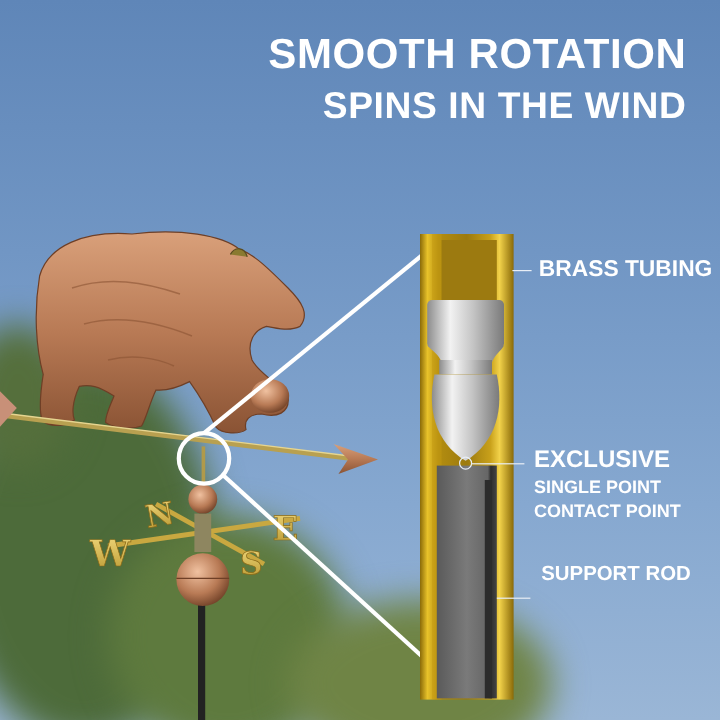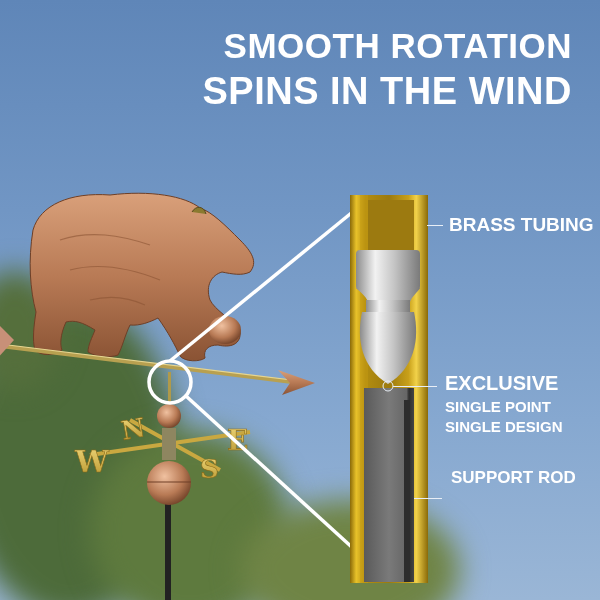--- a/index.html
+++ b/index.html
@@ -3,21 +3,21 @@
 <meta charset="utf-8">
 <style>
   html,body{margin:0;padding:0;}
   body{width:600px;height:600px;overflow:hidden;position:relative;font-family:"Liberation Sans",sans-serif;}
   .stage{position:absolute;left:0;top:0;width:600px;height:600px;overflow:hidden;
     background:linear-gradient(180deg,#5f86b8 0%,#7196c4 35%,#86a8d0 70%,#9ab6d6 100%);}
   .tree{position:absolute;border-radius:50%;filter:blur(14px);}
   svg.art{position:absolute;left:0;top:0;}
   .title{position:absolute;right:28px;color:#fff;font-weight:bold;text-align:right;letter-spacing:0.5px;}
   .t1{top:26px;font-size:35px;text-align:right;}
-  .t2{top:70px;font-size:38px;}
+  .t2{top:70px;font-size:31px;}
   .label{position:absolute;color:#fff;font-weight:bold;white-space:nowrap;}
   .lead{position:absolute;height:1px;background:#e8eef6;}
 </style>
 </head>
 <body>
 
 <div class="stage">
 
   <div class="tree" style="left:-40px;top:300px;width:220px;height:320px;background:#4d6b3a;"></div>
   <div class="tree" style="left:90px;top:430px;width:200px;height:200px;background:#5e7a3e;"></div>
@@ -115,17 +115,17 @@
 
   <div class="title t1">SMOOTH ROTATION</div>
   <div class="title t2">SPINS IN THE WIND</div>
 
   <div class="lead" style="left:427px;top:225px;width:16px;"></div>
   <div class="label" style="left:449px;top:214px;font-size:19px;text-align:center;">BRASS TUBING</div>
 
   <div class="lead" style="left:393px;top:386px;width:44px;"></div>
   <div class="label" style="left:445px;top:398px;font-size:15px;">SINGLE POINT</div>
   <div class="label" style="left:445px;top:372px;font-size:20px;">EXCLUSIVE</div>
-  <div class="label" style="left:445px;top:418px;font-size:15px;">SINGLE DESIGN</div>
+  <div class="label" style="left:445px;top:418px;font-size:15px;">CONTACT POINT</div>
 
   <div class="lead" style="left:414px;top:498px;width:28px;"></div>
   <div class="label" style="left:451px;top:468px;font-size:17px;">SUPPORT ROD</div>
 </div>
 
 </body></html>

